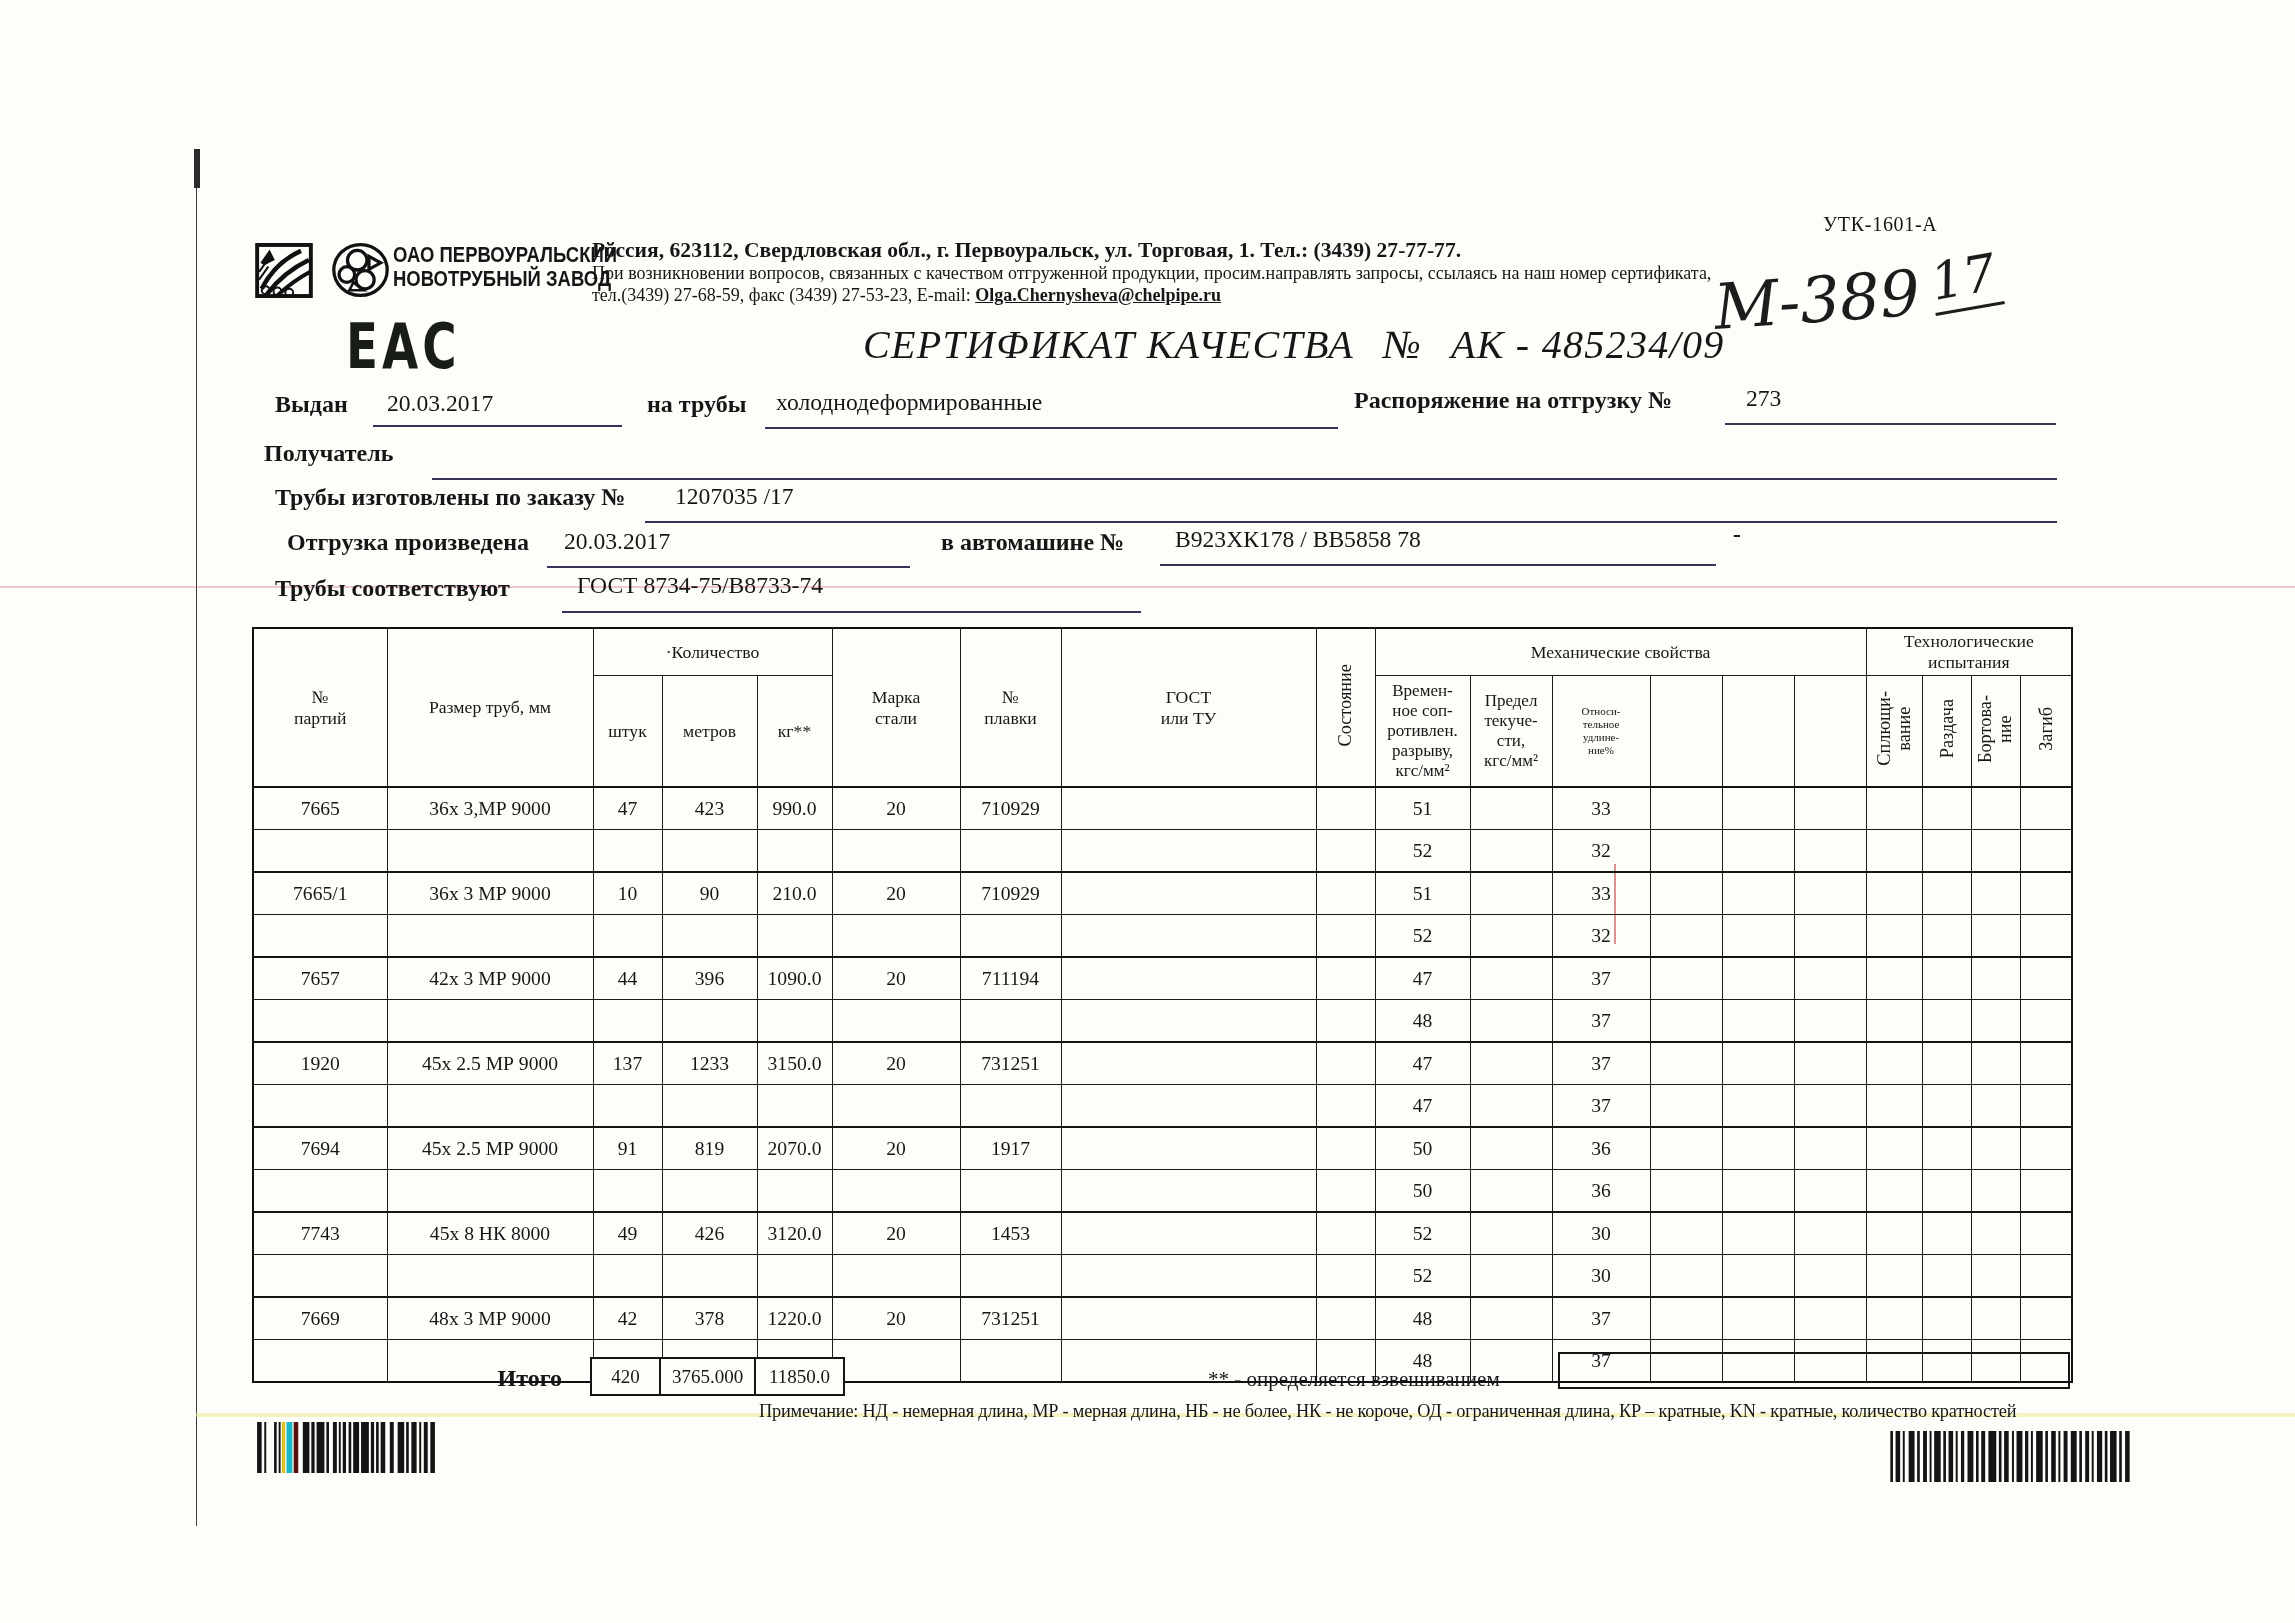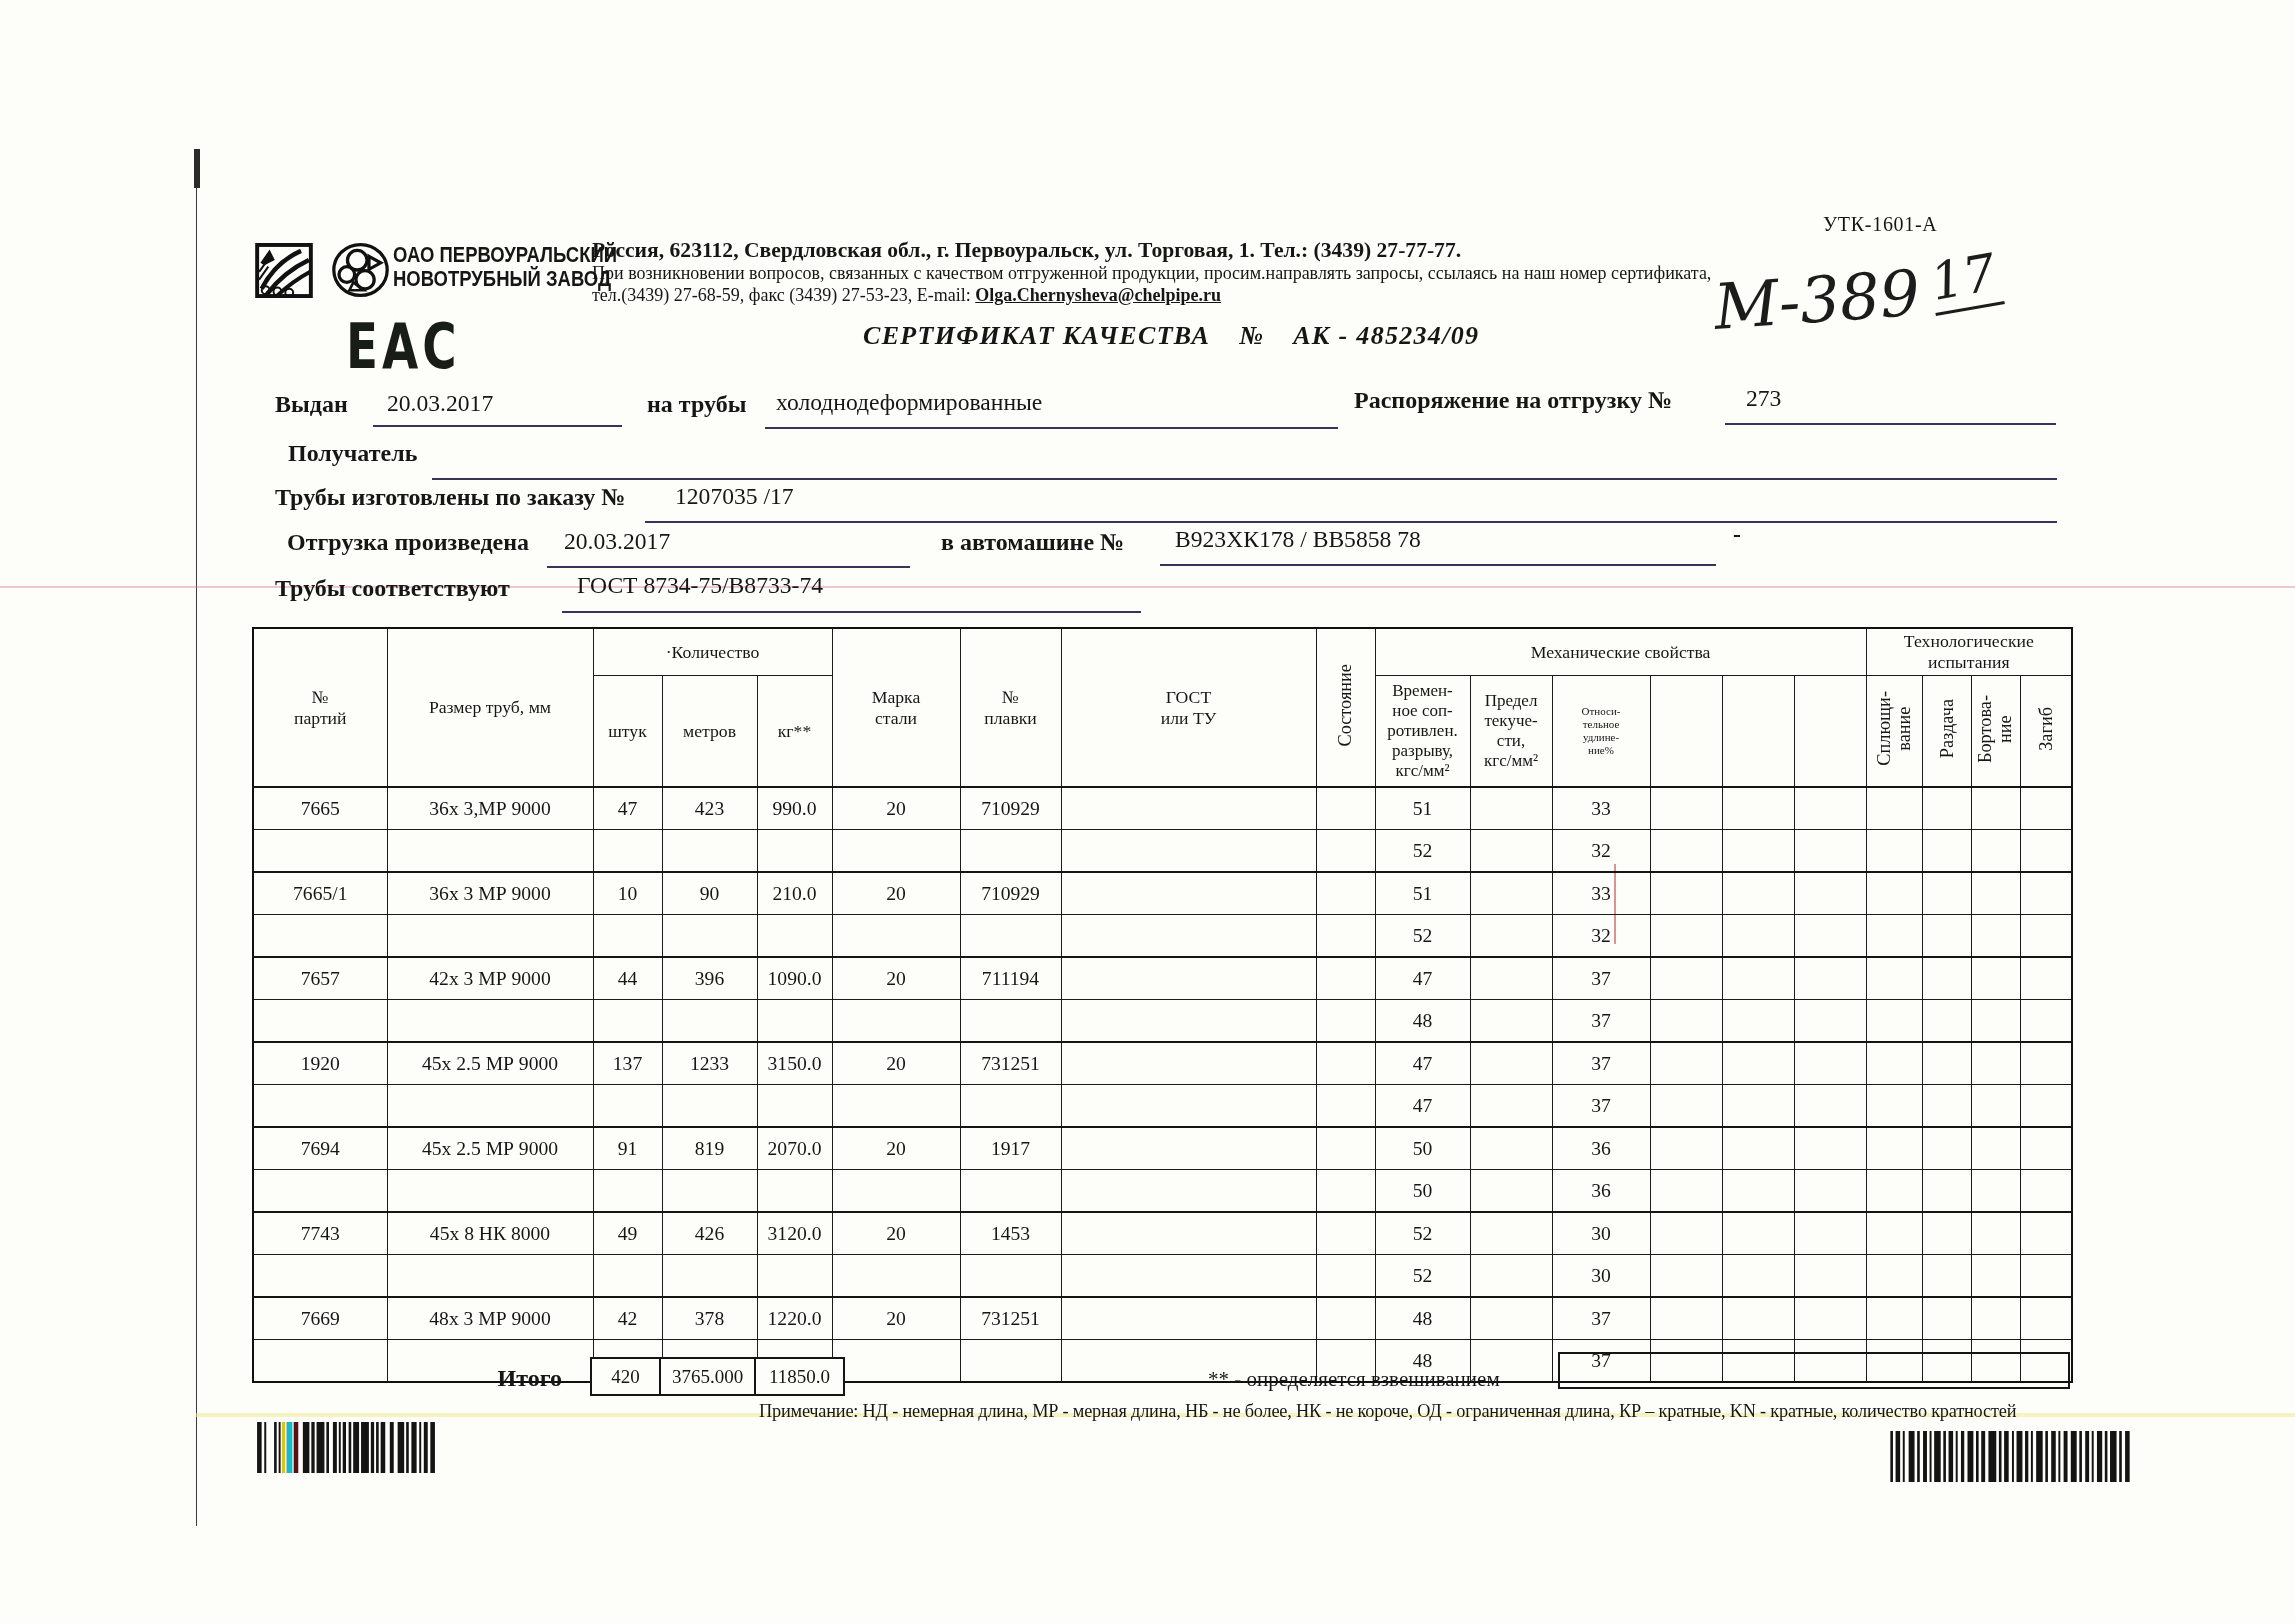--- a/index.html
+++ b/index.html
@@ -28,21 +28,21 @@
   .addr .l2{font-size:18px;line-height:21.6px;white-space:nowrap;}
   .addr .l3{font-size:18px;line-height:21.6px;white-space:nowrap;}
   .addr .email{font-weight:700;text-decoration:underline;}
   .utk{position:absolute;left:1823px;top:213px;font-size:20px;letter-spacing:0.7px;white-space:nowrap;}
   .hand{position:absolute;left:1714px;top:261px;font-family:"DejaVu Serif",serif;
     font-style:italic;font-size:63px;color:#1c1c1c;transform:rotate(-4deg);white-space:nowrap;}
   .hand .h17{display:inline-block;font-size:51px;border-bottom:3.9px solid #1c1c1c;
     transform:translateY(-17px) rotate(-6deg);margin-left:10.5px;padding:0 3.9px 1.3px 1.3px;}
 
   .title{position:absolute;left:863px;top:321px;display:flex;gap:29px;align-items:baseline;
-    font-weight:700;font-style:italic;font-size:26px;letter-spacing:1.3px;white-space:nowrap;}
+    font-weight:400;font-style:italic;font-size:40px;letter-spacing:1.3px;white-space:nowrap;}
 
   
   .lbl{position:absolute;font-weight:700;font-size:24px;white-space:nowrap;}
   .val{position:absolute;font-size:23.6px;white-space:nowrap;}
   .uline{position:absolute;height:2px;background:#35355c;}
 
   
   .cert-table{position:absolute;left:252px;top:627px;border-collapse:collapse;table-layout:fixed;
     width:1820px;}
   .cert-table th,.cert-table td{border:1.3px solid #1b1b1b;padding:0;margin:0;
@@ -134,21 +134,21 @@
   <div class="lbl" style="left:275px;top:391px;">Выдан</div>
   <div class="val" style="left:387px;top:390px;">20.03.2017</div>
   <div class="uline" style="left:373px;top:425px;width:249px;"></div>
   <div class="lbl" style="left:647px;top:391px;">на трубы</div>
   <div class="val" style="left:776px;top:389px;">холоднодеформированные</div>
   <div class="uline" style="left:765px;top:427px;width:573px;"></div>
   <div class="lbl" style="left:1354px;top:387px;">Распоряжение на отгрузку №</div>
   <div class="val" style="left:1746px;top:385px;">273</div>
   <div class="uline" style="left:1725px;top:423px;width:331px;"></div>
 
-  <div class="lbl" style="left:288px;top:440px;">Получатель</div>
+  <div class="lbl" style="left:264px;top:440px;">Получатель</div>
   <div class="uline" style="left:432px;top:478px;width:1625px;"></div>
 
   <div class="lbl" style="left:275px;top:484px;text-align:center;">Трубы изготовлены по заказу №</div>
   <div class="val" style="left:675px;top:483px;text-align:center;">1207035   /17</div>
   <div class="uline" style="left:645px;top:521px;width:1412px;"></div>
 
   <div class="lbl" style="left:287px;top:529px;">Отгрузка произведена</div>
   <div class="val" style="left:564px;top:528px;">20.03.2017</div>
   <div class="uline" style="left:547px;top:566px;width:363px;"></div>
   <div class="lbl" style="left:941px;top:529px;">в автомашине №</div>

